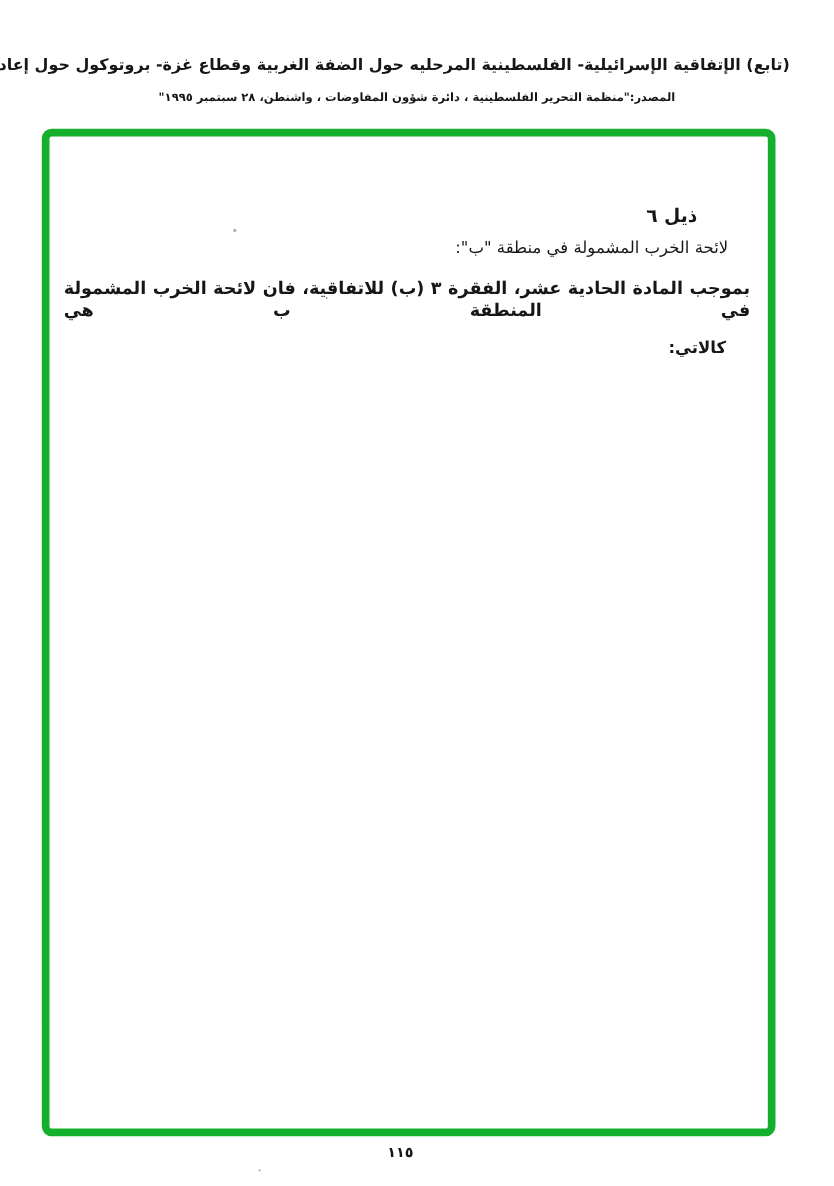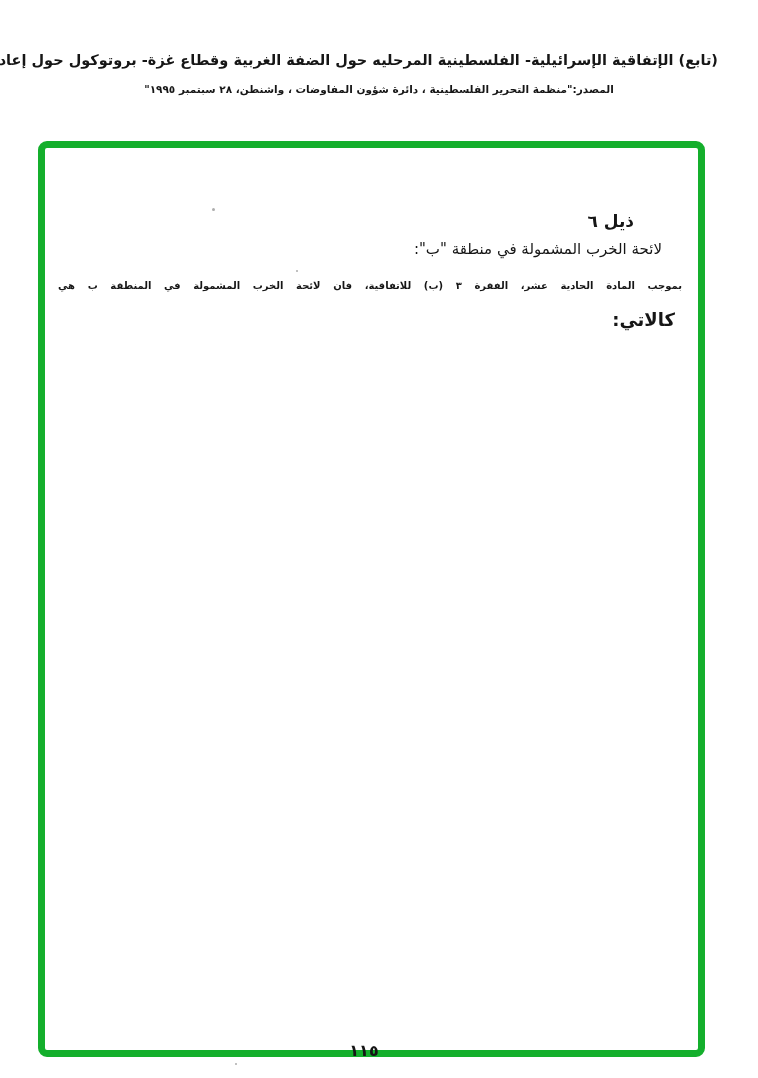--- a/index.html
+++ b/index.html
@@ -42,63 +42,62 @@
   .doc-frame {
     position: absolute;
     left: 38px;
     top: 117px;
     width: 667px;
     height: 916px;
     border: 7px solid #14af2c;
     border-radius: 9px;
     background: #ffffff;
     direction: rtl;
-    margin-top: 24px;
   }
   .appendix-title {
     margin-top: 62px;
     padding-right: 64px;
     font-size: 17px;
     font-weight: bold;
     line-height: 23px;
     text-align: right;
   }
   .appendix-subtitle {
     margin-top: 5px;
     padding-right: 36px;
     font-size: 15px;
     font-weight: normal;
     line-height: 23px;
     text-align: right;
   }
   .body-line1 {
     margin: 15px 16px 0 13px;
-    font-size: 10px;
+    font-size: 16px;
     font-weight: bold;
     line-height: 20px;
     text-align: justify;
     text-align-last: justify;
   }
   .body-line2 {
     margin-top: 14px;
-    padding-right: 23px;
-    font-size: 18px;
+    padding-right: 38px;
+    font-size: 15px;
     font-weight: bold;
     line-height: 20px;
     text-align: right;
   }
 
   
   .page-number {
     position: absolute;
     left: 344px;
     top: 1041px;
     width: 40px;
     text-align: center;
-    font-size: 16px;
+    font-size: 13px;
     font-weight: bold;
     letter-spacing: 2px;
     direction: rtl;
   }
 
   
   .speck {
     position: absolute;
     width: 3px;
     height: 3px;

